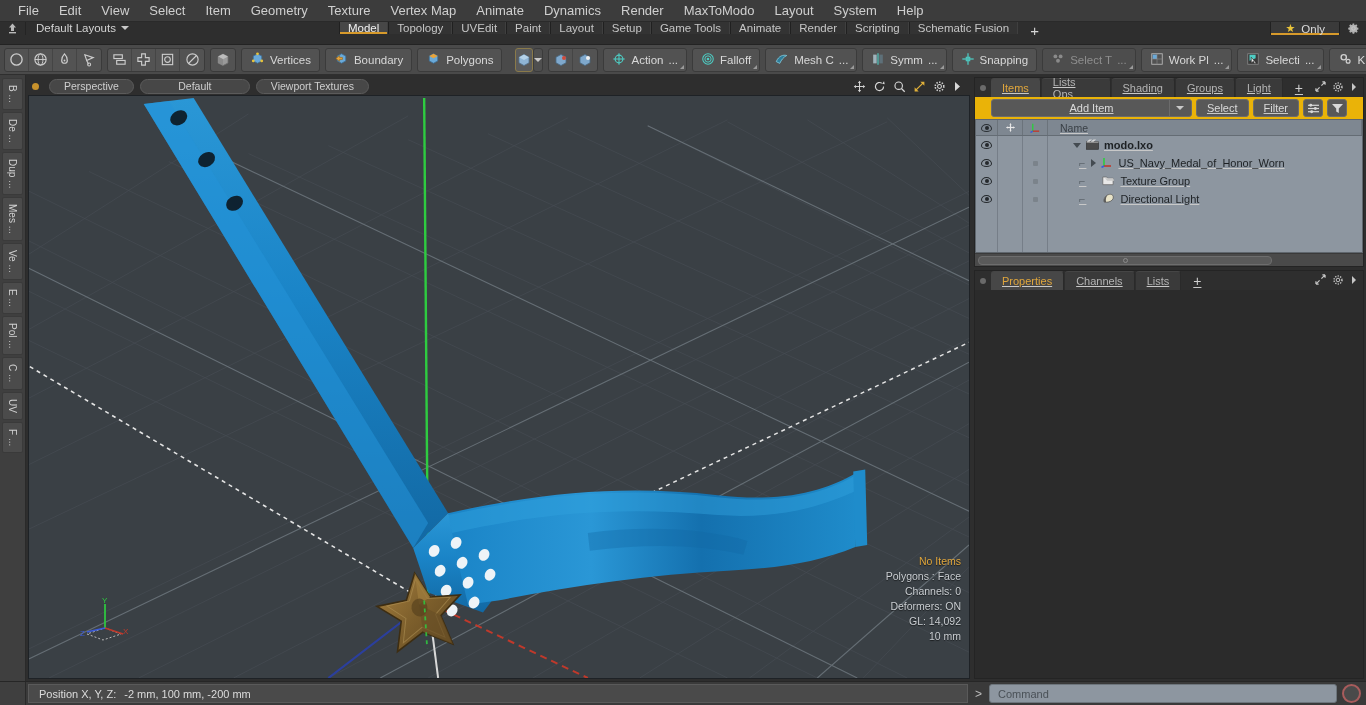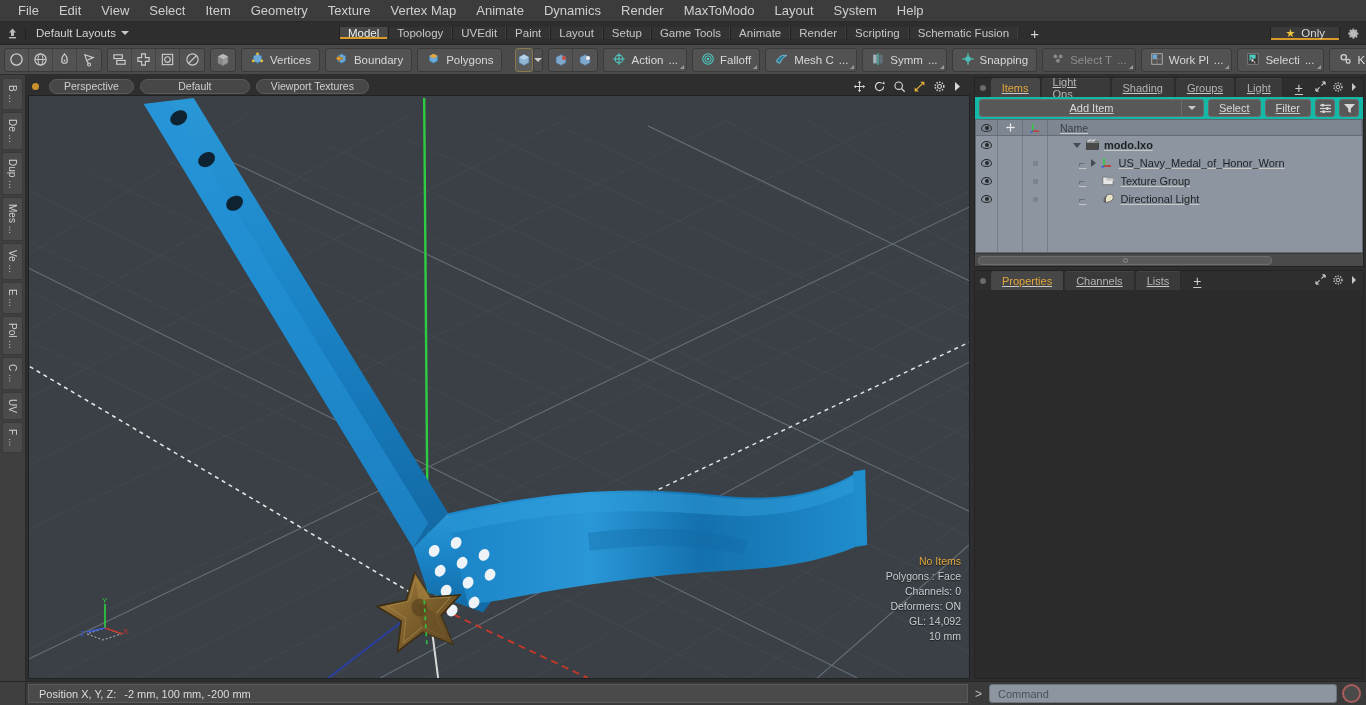--- a/index.html
+++ b/index.html
@@ -15,21 +15,21 @@
 
   
   .menubar{
     height:22px; background:#3c3c3c; display:flex; align-items:center;
     padding-left:8px; border-bottom:1px solid #2a2a2a; flex:0 0 22px;
   }
   .menubar .mi{ padding:0 10px; line-height:22px; color:#cfcfcf; font-size:13px; cursor:default; white-space:nowrap;}
 
   
   .layoutbar{
-    height:23px; background:#2e2e2e; display:flex; align-items:center;
+    height:23px; background:#2e2e2e; display:flex; align-items:flex-start;
     border-bottom:1px solid #232323; flex:0 0 23px;
   }
   .lb-home{ width:26px; display:flex; align-items:center; justify-content:center; border-right:1px solid #242424;}
   .lb-home svg{ fill:#b9b9b9; }
   .lb-layouts{ display:flex; align-items:center; padding:0 10px; color:#d4d4d4; font-size:11.5px; gap:5px;}
   .lb-caret{ width:0;height:0;border-left:4px solid transparent;border-right:4px solid transparent;border-top:4px solid #c9c9c9; }
   .lb-spacer{ flex:0 0 200px; }
   .lb-tabs{ display:flex; align-items:stretch; }
   .lb-tab{
     padding:0 8px; display:flex; align-items:center; color:#c6c6c6; font-size:11.5px;
@@ -116,21 +116,21 @@
   .ptab-dot i{ width:6px;height:6px;border-radius:50%;background:#6a6a6a;display:block;}
   .ptab{
     padding:0 11px; display:flex;align-items:center; font-size:11px; color:#b4b4b4;
     background:#3a3a3a; border-right:1px solid #2a2a2a; border-top:1px solid #454545;
     border-top-left-radius:3px; border-top-right-radius:3px; margin-right:1px;
   }
   .ptab.active{ background:#474747; color:#e0a63c; }
   .ptab.plus{ background:transparent; border:none; color:#cfcfcf; font-size:14px;}
   .ptabs-right{ margin-left:auto; display:flex; align-items:center; gap:6px; padding-right:5px;}
 
-  .itoolrow{ height:22px; display:flex; align-items:center; gap:4px; padding:2px 4px; background:#14b8a6; flex:0 0 22px;}
+  .itoolrow{ height:22px; display:flex; align-items:center; gap:4px; padding:2px 16px; background:#eab308; flex:0 0 22px;}
   .additem{
     flex:1 1 auto; height:18px; background:#585858; border:1px solid #6b6b6b; border-radius:3px;
     display:flex; align-items:center; justify-content:center; color:#dadada; font-size:11px; position:relative;
   }
   .additem .dd{ position:absolute; right:0; top:0; bottom:0; width:22px; border-left:1px solid #6b6b6b;
     display:flex;align-items:center;justify-content:center;}
   .ibtn{ height:18px; padding:0 10px; background:#585858; border:1px solid #6b6b6b; border-radius:3px;
     color:#dadada; font-size:11px; display:flex;align-items:center;}
   .isq{ width:20px; height:18px; background:#585858; border:1px solid #6b6b6b; border-radius:3px;
     display:flex;align-items:center;justify-content:center;}
@@ -689,21 +689,21 @@
     </div>
 
     <div class="rightcol">
 
       <div class="panel items">
         <div class="ptabs">
           <div class="ptab-dot">
               <i></i>
             </div>
           <div class="ptab active">Items</div>
-          <div class="ptab">Light Ops</div>
+          <div class="ptab">Lists Ops</div>
           <div class="ptab">Shading</div>
           <div class="ptab">Groups</div>
           <div class="ptab">Light</div>
           <div class="ptab plus">+</div>
           <div class="ptabs-right">
             <span>
               <svg width="11" height="11" viewBox="0 0 12 12">
                   <path d="M1 11 L5 7 M1 11 L1 8 M1 11 L4 11" stroke="#c6c6c6" stroke-width="1.3" fill="none"></path>
                   <path d="M11 1 L7 5 M11 1 L11 4 M11 1 L8 1" stroke="#c6c6c6" stroke-width="1.3" fill="none"></path>
                 </svg>

